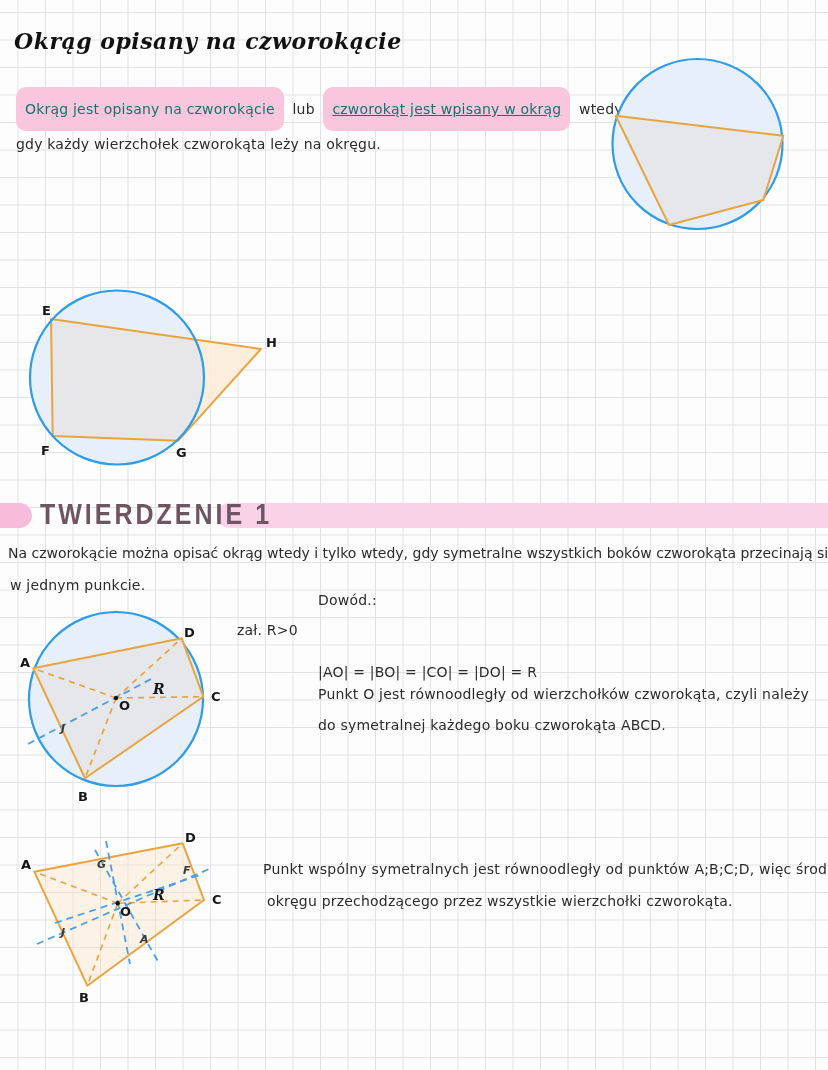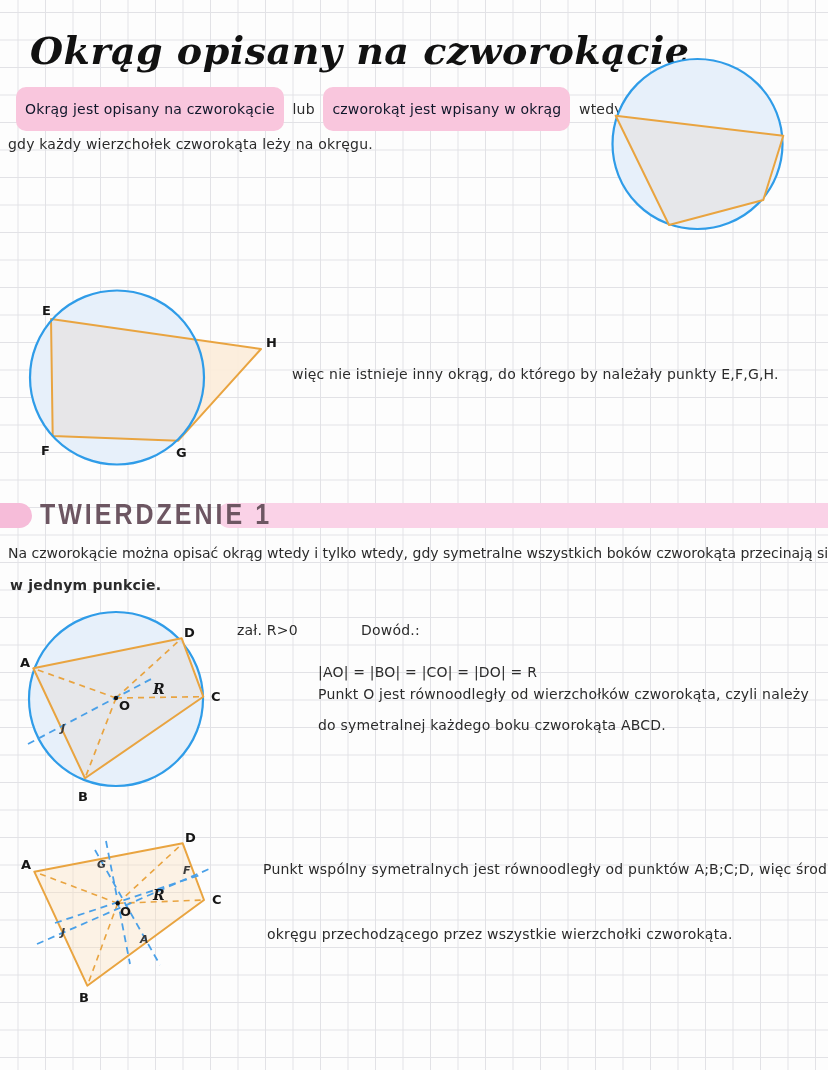--- a/index.html
+++ b/index.html
@@ -11,24 +11,24 @@
       linear-gradient(to bottom,#e2e2e6 1px,transparent 1px);
     background-size:27.5px 27.5px;
     background-position:-10px 12px;
     font-family:"DejaVu Sans",sans-serif;
     color:#2b2b2b;
   }
   .abs{position:absolute;}
   .hand{font-size:14px; color:#2b2b2b; white-space:nowrap; letter-spacing:0.2px;}
   .title{
     font-family:"DejaVu Serif",serif; font-style:italic; font-weight:700;
-    font-size:38px; color:#111; letter-spacing:0.5px; white-space:nowrap;margin-left:16px;
+    font-size:22px; color:#111; letter-spacing:0.5px; white-space:nowrap;
   }
   .hl{
-    background:#f9c6dd; color:#0f172a; border-radius:10px;
+    background:#f9c6dd; color:#0f766e; border-radius:10px;
     padding:14px 9px; margin-right:4px;
   }
   .band-left{
     left:0; top:503px; width:32px; height:25px;
     background:#f6bcd9; border-radius:0 13px 13px 0;
   }
   .band-right{
     left:217px; top:503px; width:611px; height:25px;
     background:#fad2e7; border-radius:13px 0 0 13px;
   }
@@ -46,24 +46,24 @@
 </head>
 <body>
 
 <div class="page">
 
   <div class="abs title" style="left:14px; top:28px;">Okrąg opisany na czworokącie</div>
 
   <div class="abs hand" style="left:16px; top:101px;">
     <span class="hl">Okrąg jest opisany na czworokącie</span>
     <span>lub</span>
-    <span class="hl" style="margin-left:4px;">czworokąt jest wpisany w okrąg</span>
+    <span class="hl" style="margin-left:4px;text-decoration:underline;">czworokąt jest wpisany w okrąg</span>
     <span>wtedy,</span>
   </div>
-  <div class="abs hand" style="left:8px; top:136px;">gdy każdy wierzchołek czworokąta leży na okręgu.</div>
+  <div class="abs hand" style="left:16px; top:136px;">gdy każdy wierzchołek czworokąta leży na okręgu.</div>
 
   <svg class="abs" style="left:585px; top:40px;" width="250" height="215" viewBox="0 0 250 215">
     <circle cx="112.5" cy="104" r="85" fill="#e7f0fa" stroke="#2f9ce8" stroke-width="2.2"></circle>
     <polygon points="30.7,75.7 198.3,95.7 178.3,160 84,185" fill="#e6e6e8" fill-opacity="0.9" stroke="#e9a440" stroke-width="2" stroke-linejoin="round"></polygon>
   </svg>
 
   <svg class="abs" style="left:10px; top:285px;" width="295" height="195" viewBox="0 0 295 195">
     <defs>
       <clipPath id="clipC2">
           <circle cx="107" cy="92.5" r="87"></circle>
@@ -75,28 +75,27 @@
       <polygon points="41,34 251,64 168.3,155.7 42.7,151" fill="#e6e6e8" fill-opacity="0.95"></polygon>
     </g>
     <polygon points="41,34 251,64 168.3,155.7 42.7,151" fill="none" stroke="#e9a440" stroke-width="2" stroke-linejoin="round"></polygon>
     <circle cx="107" cy="92.5" r="87" fill="none" stroke="#2f9ce8" stroke-width="2.2"></circle>
     <text x="32" y="30">E</text>
     <text x="31" y="170">F</text>
     <text x="166" y="172">G</text>
     <text x="256" y="62">H</text>
   </svg>
 
-  <div class="abs hand" style="left:292px; top:366px;">więc nie istnieje inny okrąg, do którego by należały punkty E,F,G,H.</div>
 
   <div class="abs band-left"></div>
   <div class="abs band-right"></div>
   <div class="abs band-title">TWIERDZENIE 1</div>
 
   <div class="abs hand" style="left:8px; top:545px; letter-spacing:0;">Na czworokącie można opisać okrąg wtedy i tylko wtedy, gdy symetralne wszystkich boków czworokąta przecinają się</div>
-  <div class="abs hand" style="left:10px; top:577px;font-weight:bold;">w jednym punkcie.</div>
+  <div class="abs hand" style="left:10px; top:577px;">w jednym punkcie.</div>
 
   <svg class="abs" style="left:15px; top:605px;" width="230" height="215" viewBox="0 0 230 215">
     <circle cx="101" cy="94" r="87" fill="#e7f0fa" stroke="#2f9ce8" stroke-width="2.2"></circle>
     <polygon points="18.3,63.3 166.7,33.3 188.3,91.7 70,173.3" fill="#e6e6e8" fill-opacity="0.9" stroke="#e9a440" stroke-width="2" stroke-linejoin="round"></polygon>
     <g stroke="#e9a440" stroke-width="1.7" stroke-dasharray="6 5">
       <line x1="101" y1="93" x2="18.3" y2="63.3"></line>
       <line x1="101" y1="93" x2="166.7" y2="33.3"></line>
       <line x1="101" y1="93" x2="188.3" y2="91.7"></line>
       <line x1="101" y1="93" x2="70" y2="173.3"></line>
     </g>
@@ -105,21 +104,21 @@
     <text x="5" y="62">A</text>
     <text x="169" y="32">D</text>
     <text x="196" y="96">C</text>
     <text x="63" y="196">B</text>
     <text x="104" y="105">O</text>
     <text x="138" y="89" class="rlab">R</text>
     <text x="46" y="127" class="mark">J</text>
   </svg>
 
   <div class="abs hand" style="left:237px; top:622px;">zał. R&gt;0</div>
-  <div class="abs hand" style="left:318px; top:622px;margin-left:43px;">Dowód.:</div>
+  <div class="abs hand" style="left:318px; top:592px;">Dowód.:</div>
   <div class="abs hand" style="left:318px; top:655px;margin-top:9px;">|AO| = |BO| = |CO| = |DO| = R</div>
   <div class="abs hand" style="left:318px; top:717px;">do symetralnej każdego boku czworokąta ABCD.</div>
   <div class="abs hand" style="left:318px; top:686px;">Punkt O jest równoodległy od wierzchołków czworokąta, czyli należy</div>
 
   <svg class="abs" style="left:15px; top:830px;" width="240" height="185" viewBox="0 0 240 185">
     <polygon points="19.3,41.7 167.7,13.3 189,70 72.3,155.7" fill="#fae0bd" fill-opacity="0.38" stroke="#e9a440" stroke-width="2" stroke-linejoin="round"></polygon>
     <g stroke="#e9a440" stroke-width="1.6" stroke-dasharray="6 5">
       <line x1="102.7" y1="73.3" x2="19.3" y2="41.7"></line>
       <line x1="102.7" y1="73.3" x2="167.7" y2="13.3"></line>
       <line x1="102.7" y1="73.3" x2="189" y2="70"></line>
@@ -138,15 +137,15 @@
     <text x="64" y="172">B</text>
     <text x="105" y="86">O</text>
     <text x="138" y="70" class="rlab">R</text>
     <text x="82" y="38" class="mark">G</text>
     <text x="168" y="44" class="mark">F</text>
     <text x="46" y="106" class="mark">J</text>
     <text x="125" y="113" class="mark">A</text>
   </svg>
 
   <div class="abs hand" style="left:263px; top:861px;">Punkt wspólny symetralnych jest równoodległy od punktów A;B;C;D, więc środkiem</div>
-  <div class="abs hand" style="left:267px; top:893px;margin-top:33px;">okręgu przechodzącego przez wszystkie wierzchołki czworokąta.</div>
+  <div class="abs hand" style="left:267px; top:893px;">okręgu przechodzącego przez wszystkie wierzchołki czworokąta.</div>
 
 </div>
 
 </body></html>

